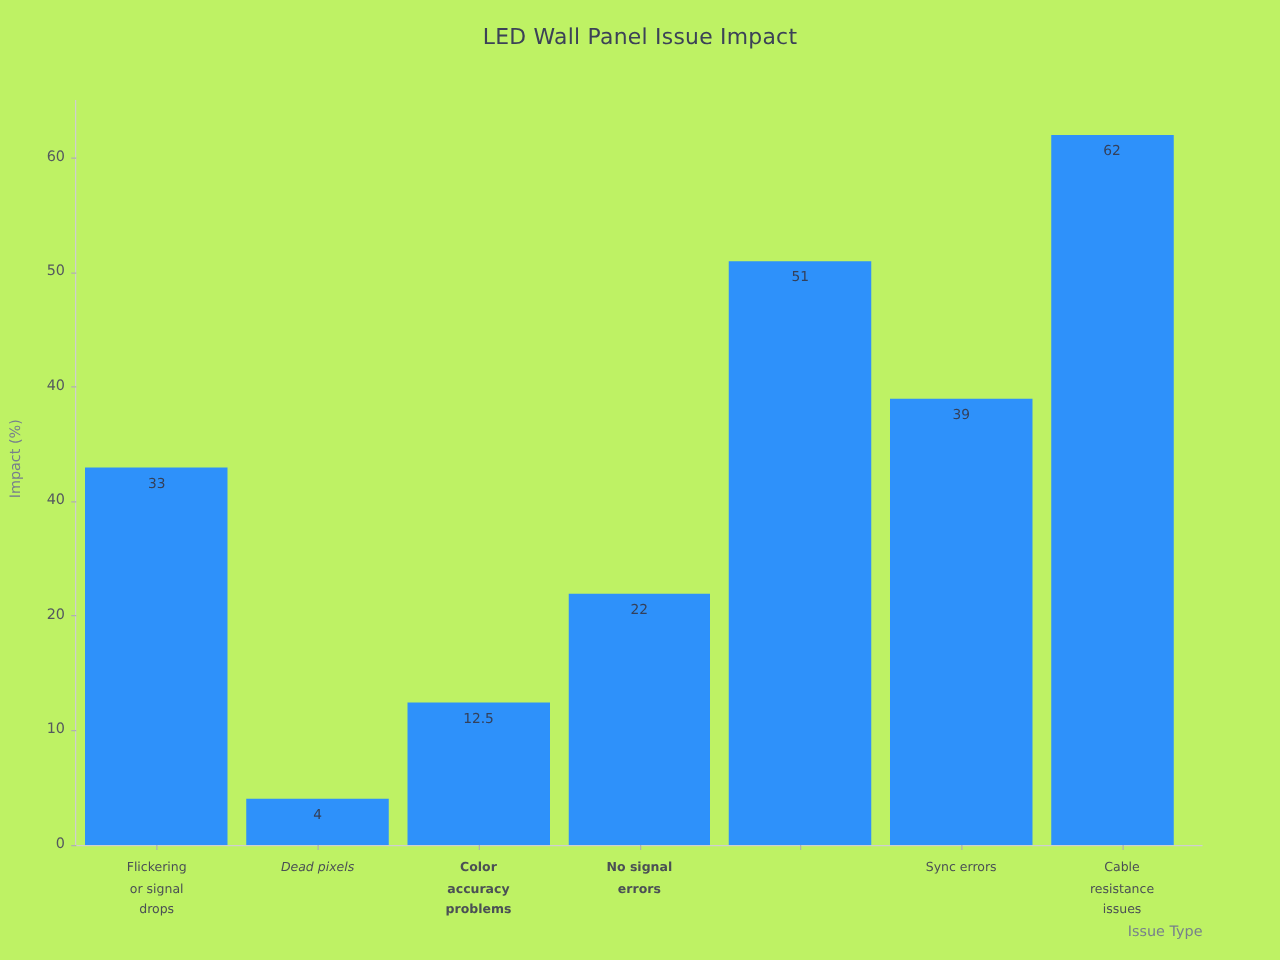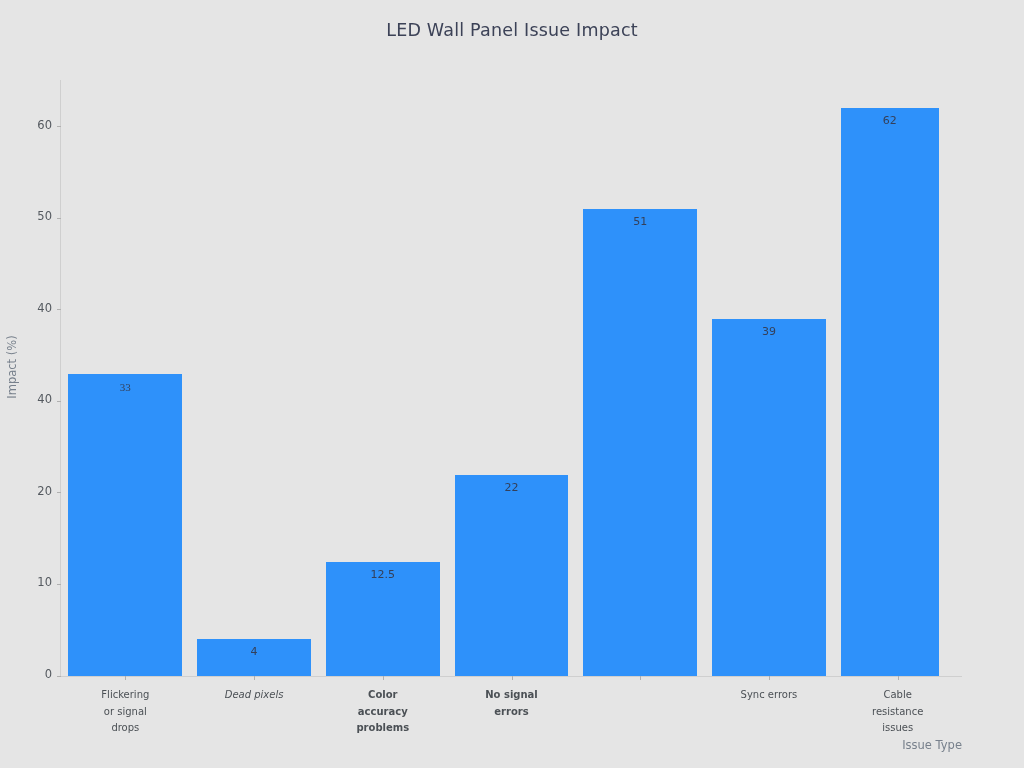--- a/index.html
+++ b/index.html
@@ -10,21 +10,21 @@
   body {
     width: 1024px;
     height: 768px;
     font-family: "DejaVu Sans", sans-serif;
     overflow: hidden;
   }
   #figure {
     position: relative;
     width: 1024px;
     height: 768px;
-    background: #e5e5e5;
+    background: #bef264;
   }
 
   
   #chart-title {
     position: absolute;
     left: 0;
     top: 20px;
     width: 1024px;
     text-align: center;
     font-size: 17.5px;
@@ -211,21 +211,21 @@
         <div class="y-tick" style="bottom: 457.757px; left: 0px;">
           <div class="y-tick-mark"></div>
           <div class="y-tick-label">50</div>
         </div>
         <div class="y-tick" style="bottom: 549.309px; left: 0px;">
           <div class="y-tick-mark"></div>
           <div class="y-tick-label">60</div>
         </div>
       </div>
     <div id="bars">
-        <div class="bar-group" style="left: 7.40107px; width: 113.912px; height: 596px; font-family: Liberation Serif, serif;">
+        <div class="bar-group" style="left: 7.40107px; width: 113.912px; height: 596px;">
           <div class="bar" style="height: 302.12px; background: rgb(46, 145, 250);"></div>
           <div class="bar-value" style="bottom: 283.12px; color: rgb(52, 64, 90);">33</div>
         </div>
         <div class="bar-group" style="left: 136.115px; width: 113.912px; height: 596px;">
           <div class="bar" style="height: 36.6206px; background: rgb(46, 145, 250);"></div>
           <div class="bar-value" style="bottom: 17.6206px; color: rgb(52, 64, 90);">4</div>
         </div>
         <div class="bar-group" style="left: 264.83px; width: 113.912px; height: 596px;">
           <div class="bar" style="height: 114.439px; background: rgb(46, 145, 250);"></div>
           <div class="bar-value" style="bottom: 95.4393px; color: rgb(52, 64, 90);">12.5</div>

